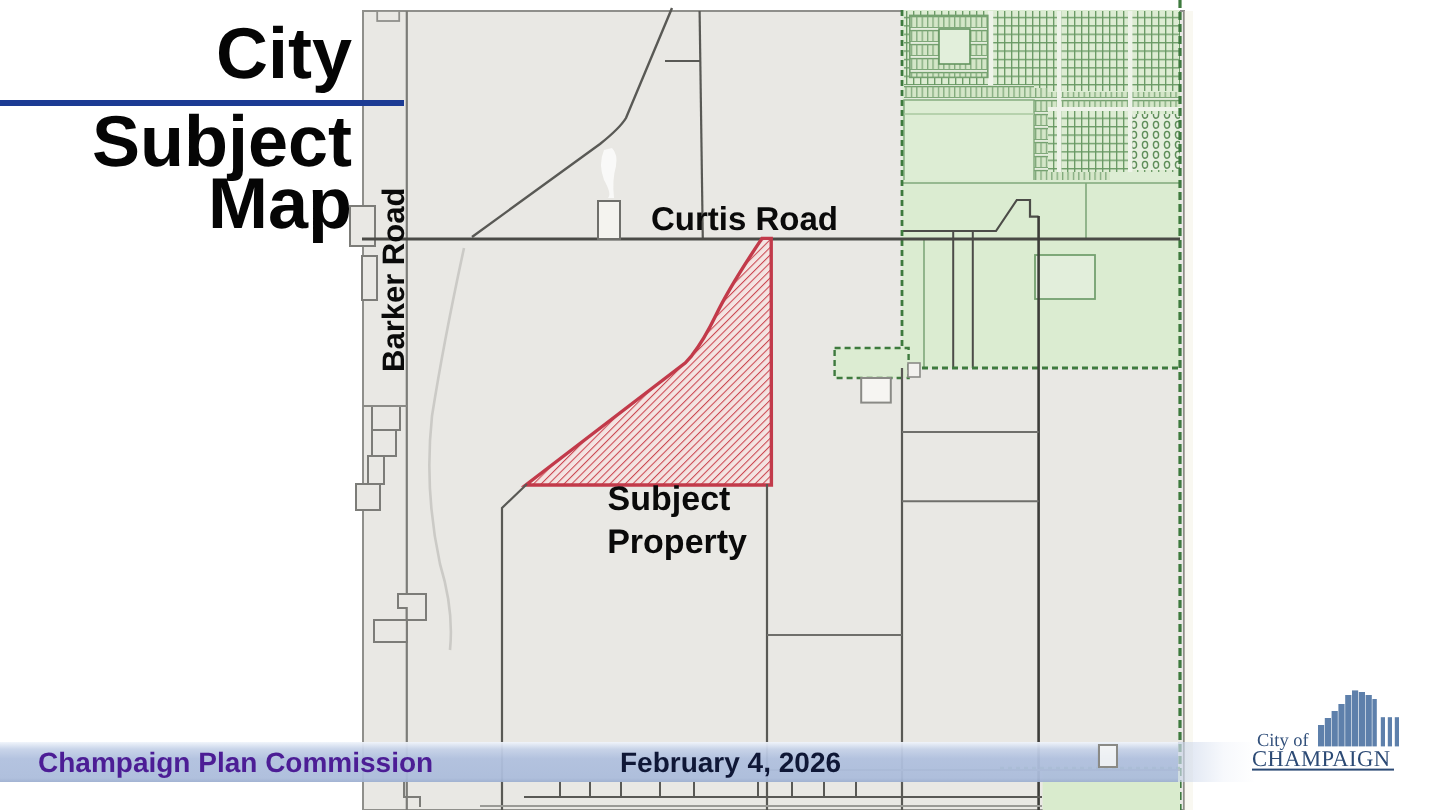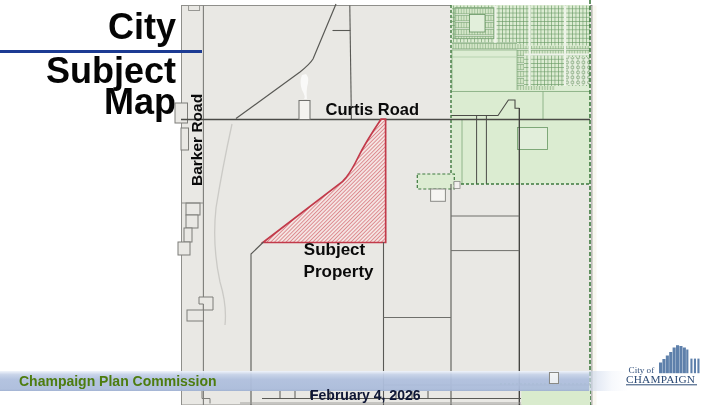--- a/index.html
+++ b/index.html
@@ -194,23 +194,23 @@
 
     <text x="123.6" y="276.5" font-family="Liberation Sans, sans-serif" font-weight="bold" font-size="17" fill="#0a0a0a">Property</text>
   </svg>
 
   <div class="abs" style="left:0;top:370.5px;width:589px;height:20.5px;background:linear-gradient(to bottom, rgba(240,244,251,0.96) 0%, rgba(198,210,232,0.95) 18%, rgba(176,192,222,0.95) 42%, rgba(171,188,219,0.94) 90%, rgba(157,175,208,0.94) 100%);"></div>
 
   <div class="abs" style="left:589px;top:370.5px;width:38px;height:20.5px;background:linear-gradient(to right, rgba(203,214,234,0.7), rgba(228,234,246,0.3) 60%, rgba(238,242,250,0.04));"></div>
 
   <div class="abs" style="left:549px;top:372px;width:8px;height:10px;background:rgba(250,250,248,0.8);border:1px solid #8a8a86;"></div>
 
-  <div class="abs" style="left:19px;top:370.5px;height:20.5px;line-height:20.5px;font-weight:bold;font-size:14px;color:#4d7c0f;">Champaign Plan Commission</div>
-
-  <div class="abs" style="left:310px;top:370.5px;height:20.5px;line-height:20.5px;font-weight:bold;font-size:14px;color:#0f1736;margin-top:14px;">February 4, 2026</div>
+  <div class="abs" style="left:19px;top:370.5px;height:20.5px;line-height:20.5px;font-weight:bold;font-size:14px;color:#4c1d95;">Champaign Plan Commission</div>
+
+  <div class="abs" style="left:310px;top:370.5px;height:20.5px;line-height:20.5px;font-weight:bold;font-size:14px;color:#0f1736;">February 4, 2026</div>
 
   <svg class="abs" style="left:620px;top:340px;" width="100" height="60" viewBox="0 0 100 60">
 
     <g fill="#5e80ab">
       <rect x="39" y="22.5" width="3.1" height="10.7"></rect>
       <rect x="42.4" y="19" width="3.1" height="14.2"></rect>
       <rect x="45.8" y="15.5" width="3.1" height="17.7"></rect>
       <rect x="49.2" y="12" width="3.1" height="21.2"></rect>
       <rect x="52.6" y="7.5" width="3.1" height="25.7"></rect>
       <rect x="56" y="5.2" width="3.1" height="28"></rect>

